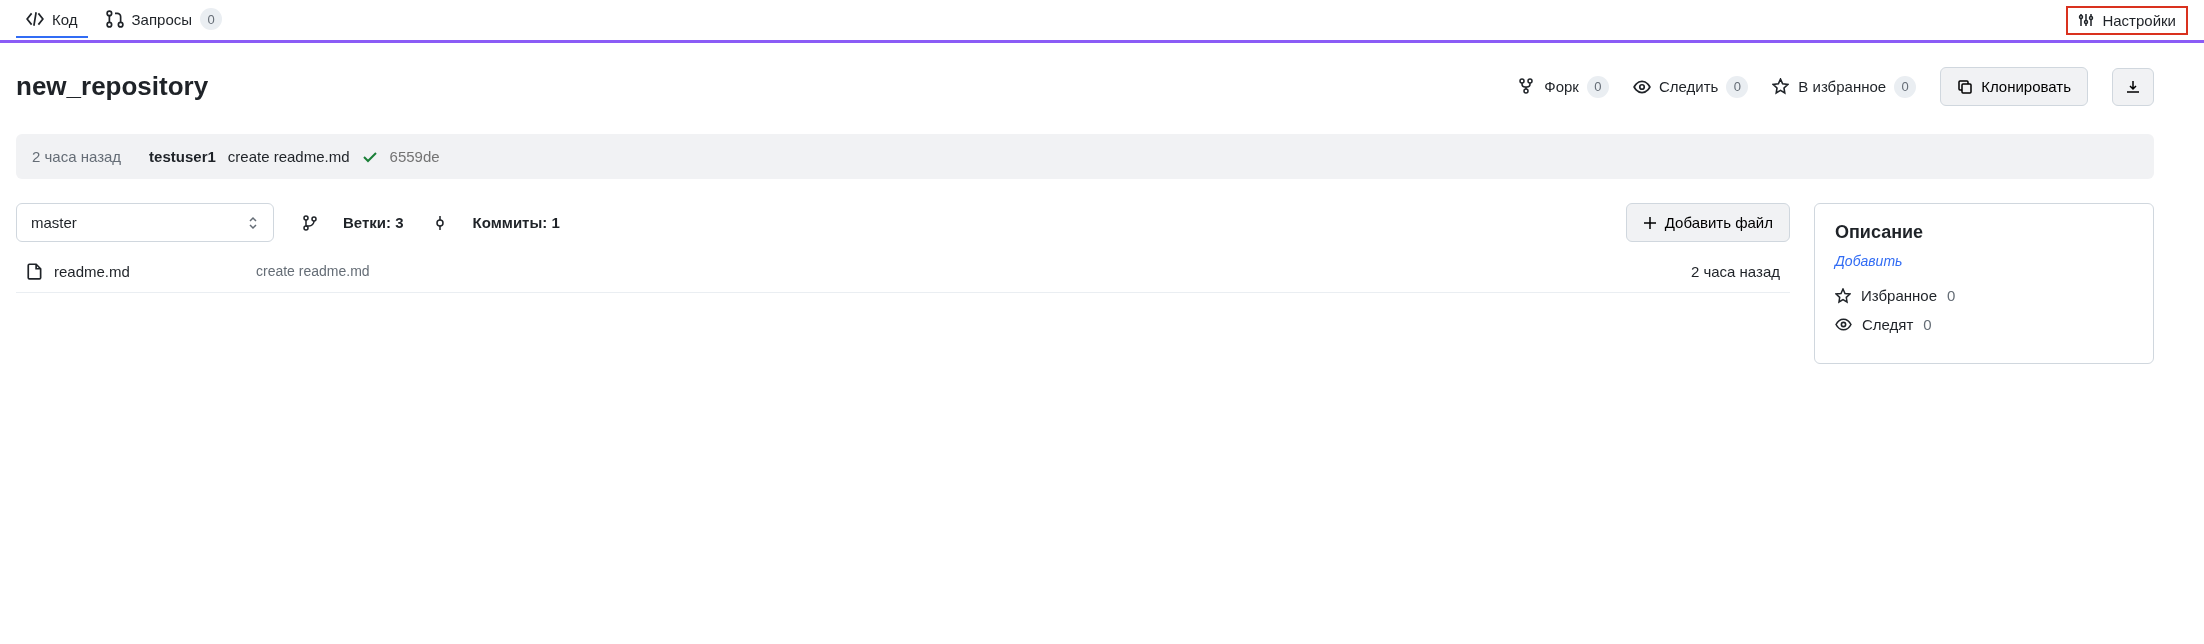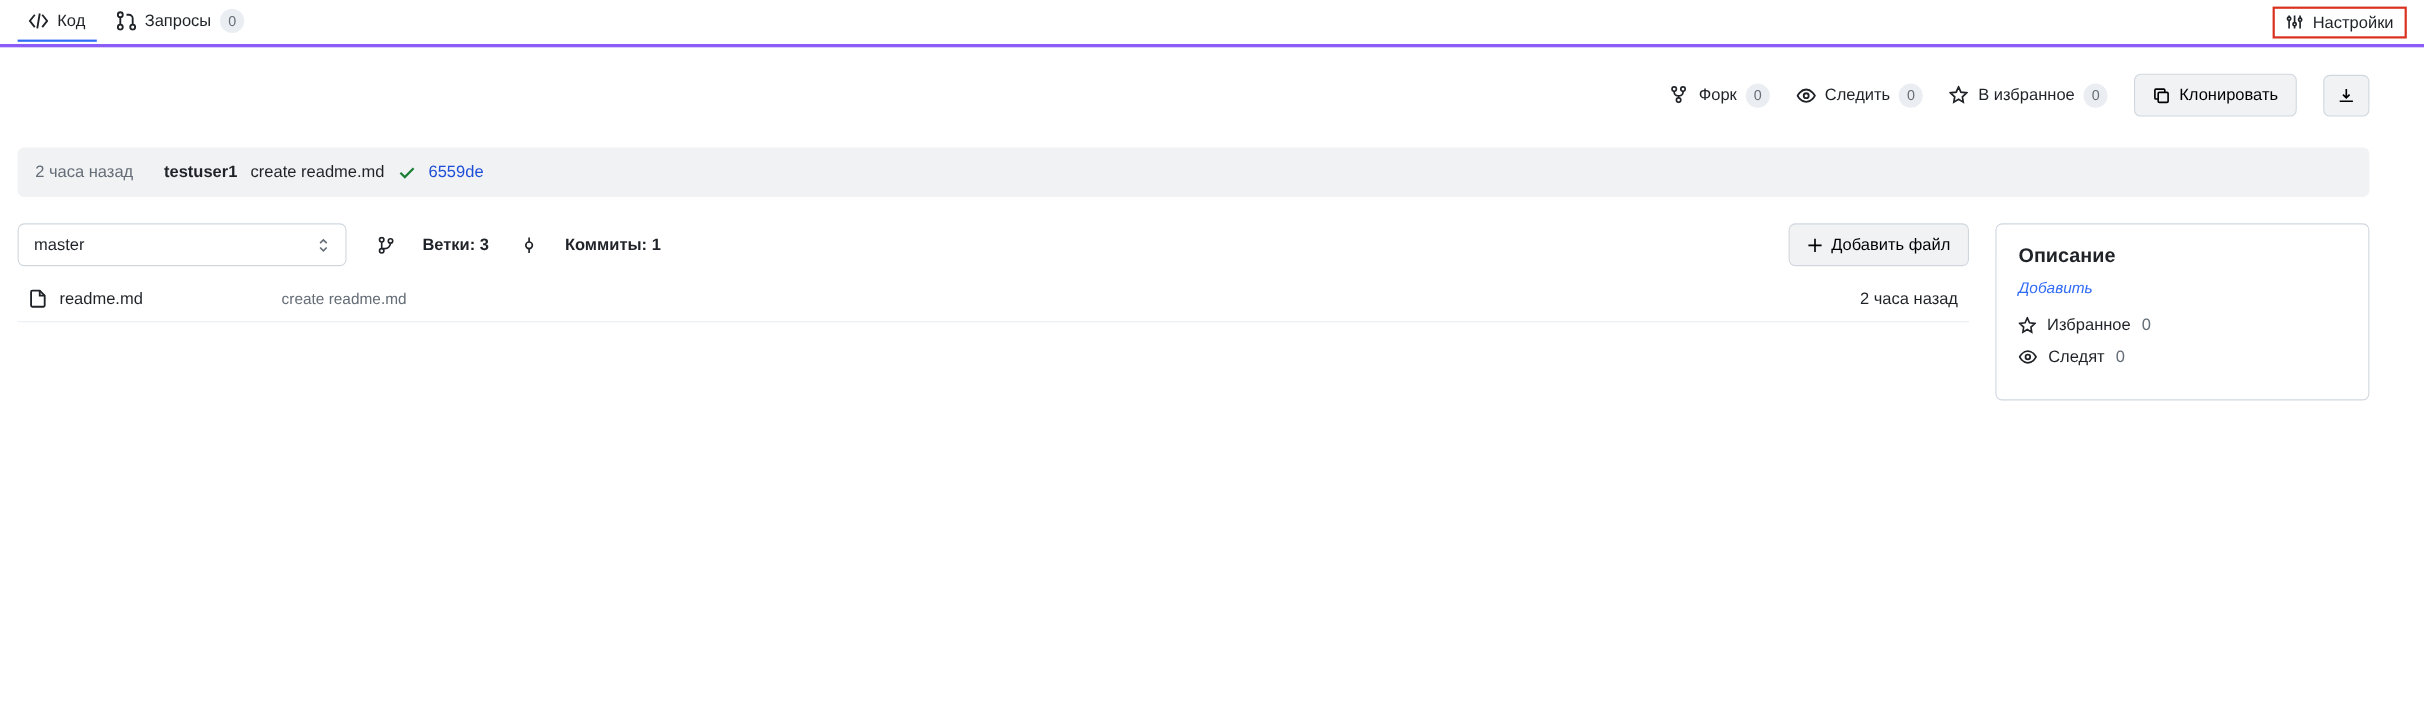--- a/index.html
+++ b/index.html
@@ -21,29 +21,29 @@
 .repo-actions { margin-left: auto; display: flex; align-items: center; gap: 24px; }
 .action-item { display: flex; align-items: center; gap: 8px; font-size: 15px; color: #1f2328; cursor: pointer; }
 .action-item .icon { width: 18px; height: 18px; }
 .btn { display: inline-flex; align-items: center; gap: 8px; padding: 10px 16px; border: 1px solid #d0d7de; border-radius: 6px; background: #f1f2f4; font-size: 15px; font-weight: 500; cursor: pointer; text-align: center; }
 .btn-icon-only { padding: 10px 12px; }
 
 .commit-bar { background: #f1f2f4; border-radius: 6px; padding: 14px 16px; display: flex; align-items: center; gap: 12px; margin-bottom: 24px; font-size: 15px; }
 .commit-time { color: #656d76; }
 .commit-user { font-weight: 600; margin-left: 16px; }
 .commit-msg { color: #1f2328; }
-.commit-hash { color: #1d4ed8; }
+.commit-hash { color: #737373; }
 .check-icon { color: #1a7f37; }
 
 .main-area { display: flex; gap: 24px; align-items: flex-start; }
 .left-col { flex: 1; }
 .right-col { width: 340px; }
 
 .toolbar-row { display: flex; align-items: center; gap: 28px; margin-bottom: 8px; }
-.branch-select { display: flex; align-items: center; justify-content: space-between; width: 299px; padding: 10px 14px; border: 1px solid #d0d7de; border-radius: 6px; font-size: 15px; cursor: pointer; }
+.branch-select { display: flex; align-items: center; justify-content: space-between; width: 258px; padding: 10px 14px; border: 1px solid #d0d7de; border-radius: 6px; font-size: 15px; cursor: pointer; }
 .toolbar-stat { display: flex; align-items: center; gap: 25px; font-size: 15px; font-weight: bold; }
 .toolbar-spacer { flex: 1; }
 
 .file-row { display: flex; align-items: center; padding: 12px 10px; border-bottom: 1px solid #eaeef2; font-size: 15px; }
 .file-name { display: flex; align-items: center; gap: 10px; width: 230px; }
 .file-msg { color: #656d76; flex: 1; font-size: 14px; }
 .file-time { color: #1f2328; }
 
 .sidebar-section { border: 1px solid #d0d7de; border-radius: 6px; padding: 18px 20px; }
 .sidebar-title { font-size: 18px; font-weight: 600; margin-bottom: 10px; }
@@ -90,20 +90,21 @@
           </svg>
       </span>
       <span>Настройки</span>
     </div>
   </div>
 </div>
 
 <div class="container">
 
   <div class="repo-header">
+    <h1 class="repo-title">new_repository</h1>
     <div class="repo-actions">
       <div class="action-item">
         <span class="icon">
           <svg width="16" height="16" viewBox="0 0 16 16" fill="none" stroke="currentColor" stroke-width="1.5">
               <circle cx="4" cy="3" r="2"></circle>
               <circle cx="12" cy="3" r="2"></circle>
               <circle cx="8" cy="13" r="2"></circle>
               <path d="M4 5v1a3 3 0 0 0 3 3h2a3 3 0 0 0 3-3V5M8 9v2"></path>
             </svg>
         </span>

